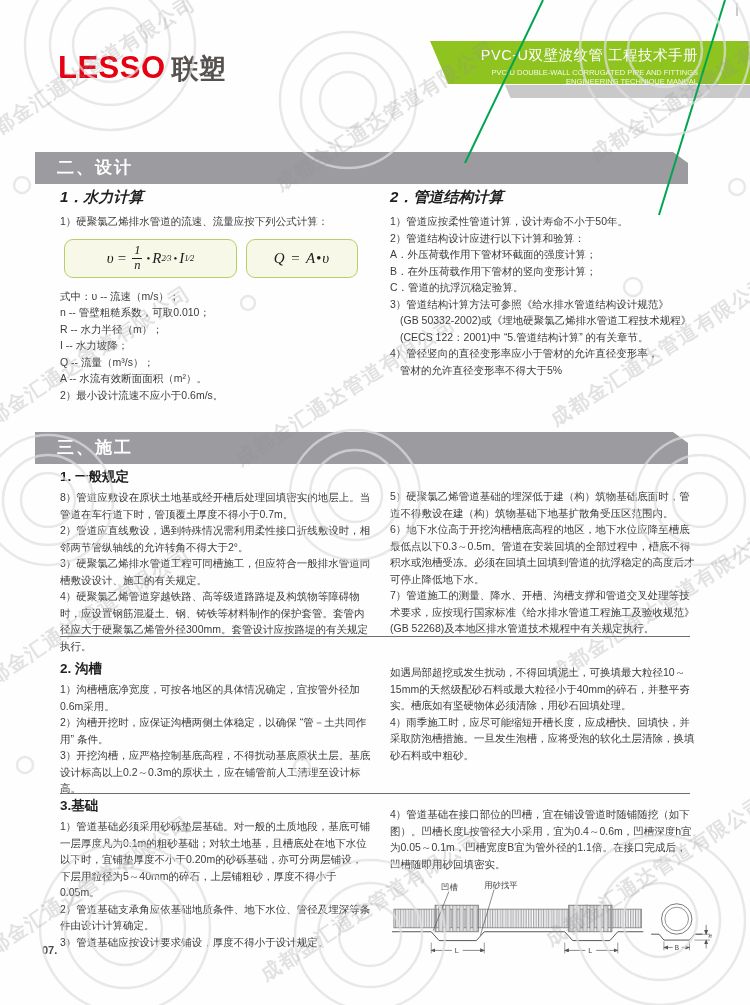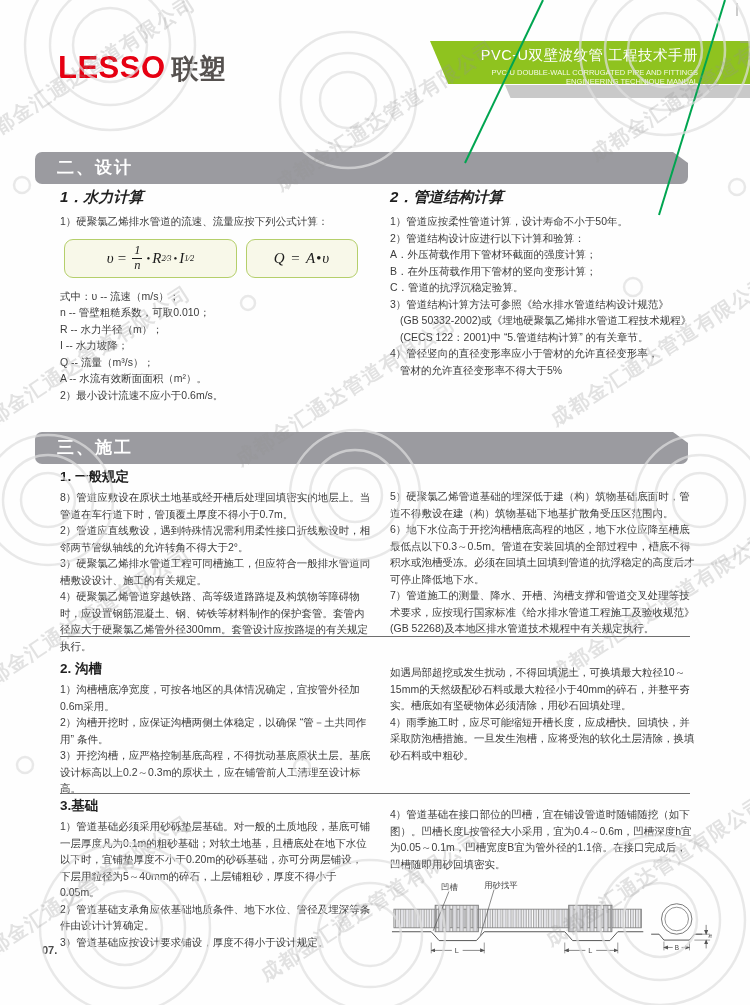--- a/index.html
+++ b/index.html
@@ -32,21 +32,20 @@
   }
   .banner-title{font-size:14.5px;font-weight:normal;letter-spacing:0.5px;}
   .banner-sub{font-size:7.5px;line-height:9px;color:#f4fbe6;margin-top:3px;}
   .hdr-lines{position:absolute;left:0;top:0;z-index:3;}
   
   .secbar{
     position:absolute;left:35px;width:653px;height:32px;background:#9b9ba0;
     color:#fff;font-size:17px;font-weight:bold;line-height:32px;
     padding-left:22px;box-sizing:border-box;letter-spacing:2px;z-index:2;
     clip-path:polygon(0 0,638px 0,653px 11px,653px 100%,0 100%);
-    border-radius:7px;
   }
   .secbar-design{top:152px;}
   .secbar-construction{top:432px;}
   
   .col{position:absolute;z-index:2;font-size:10.5px;line-height:16.5px;color:#3c3c3c;}
   .col p{margin:0;}
   .h3{font-size:15px;font-weight:bold;color:#1f1f1f;margin:0 0 7px 0;line-height:18px;font-style:italic;}
   .h4{font-size:13.5px;font-weight:bold;color:#1f1f1f;margin:0 0 4px 0;line-height:17px;}
   .indent{padding-left:10px;}
   .where-ind{margin-left:36px;}

